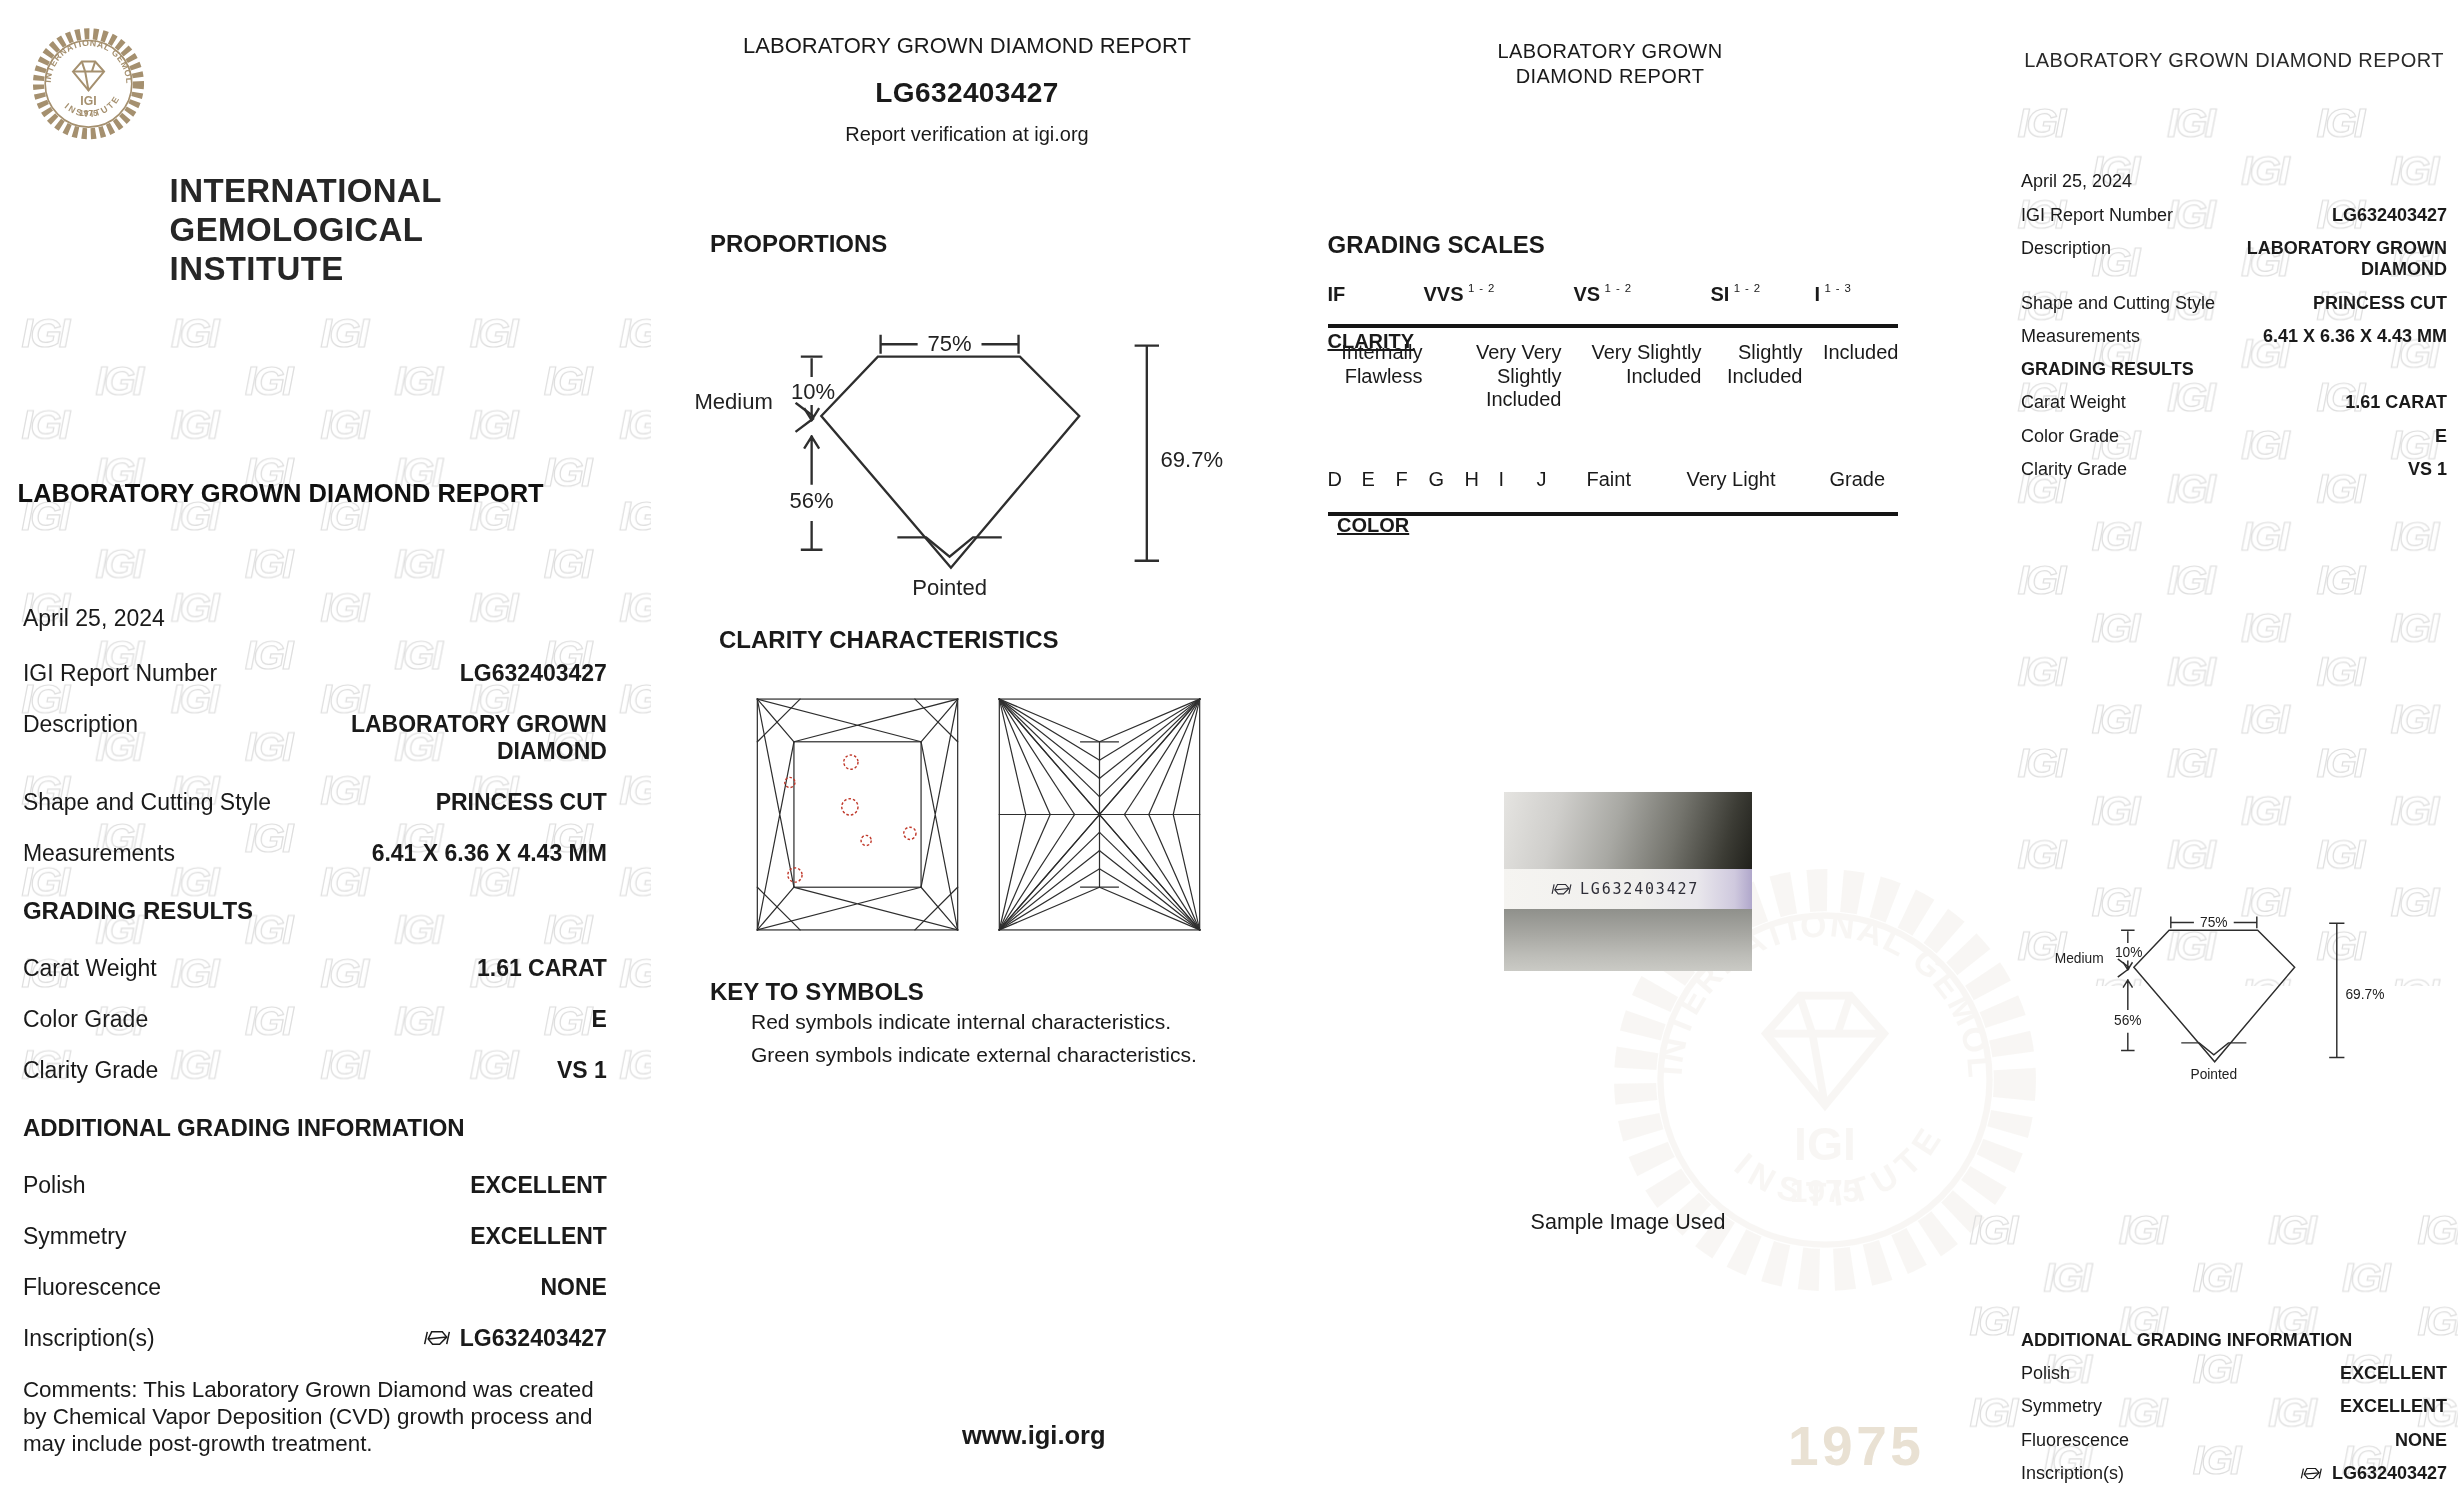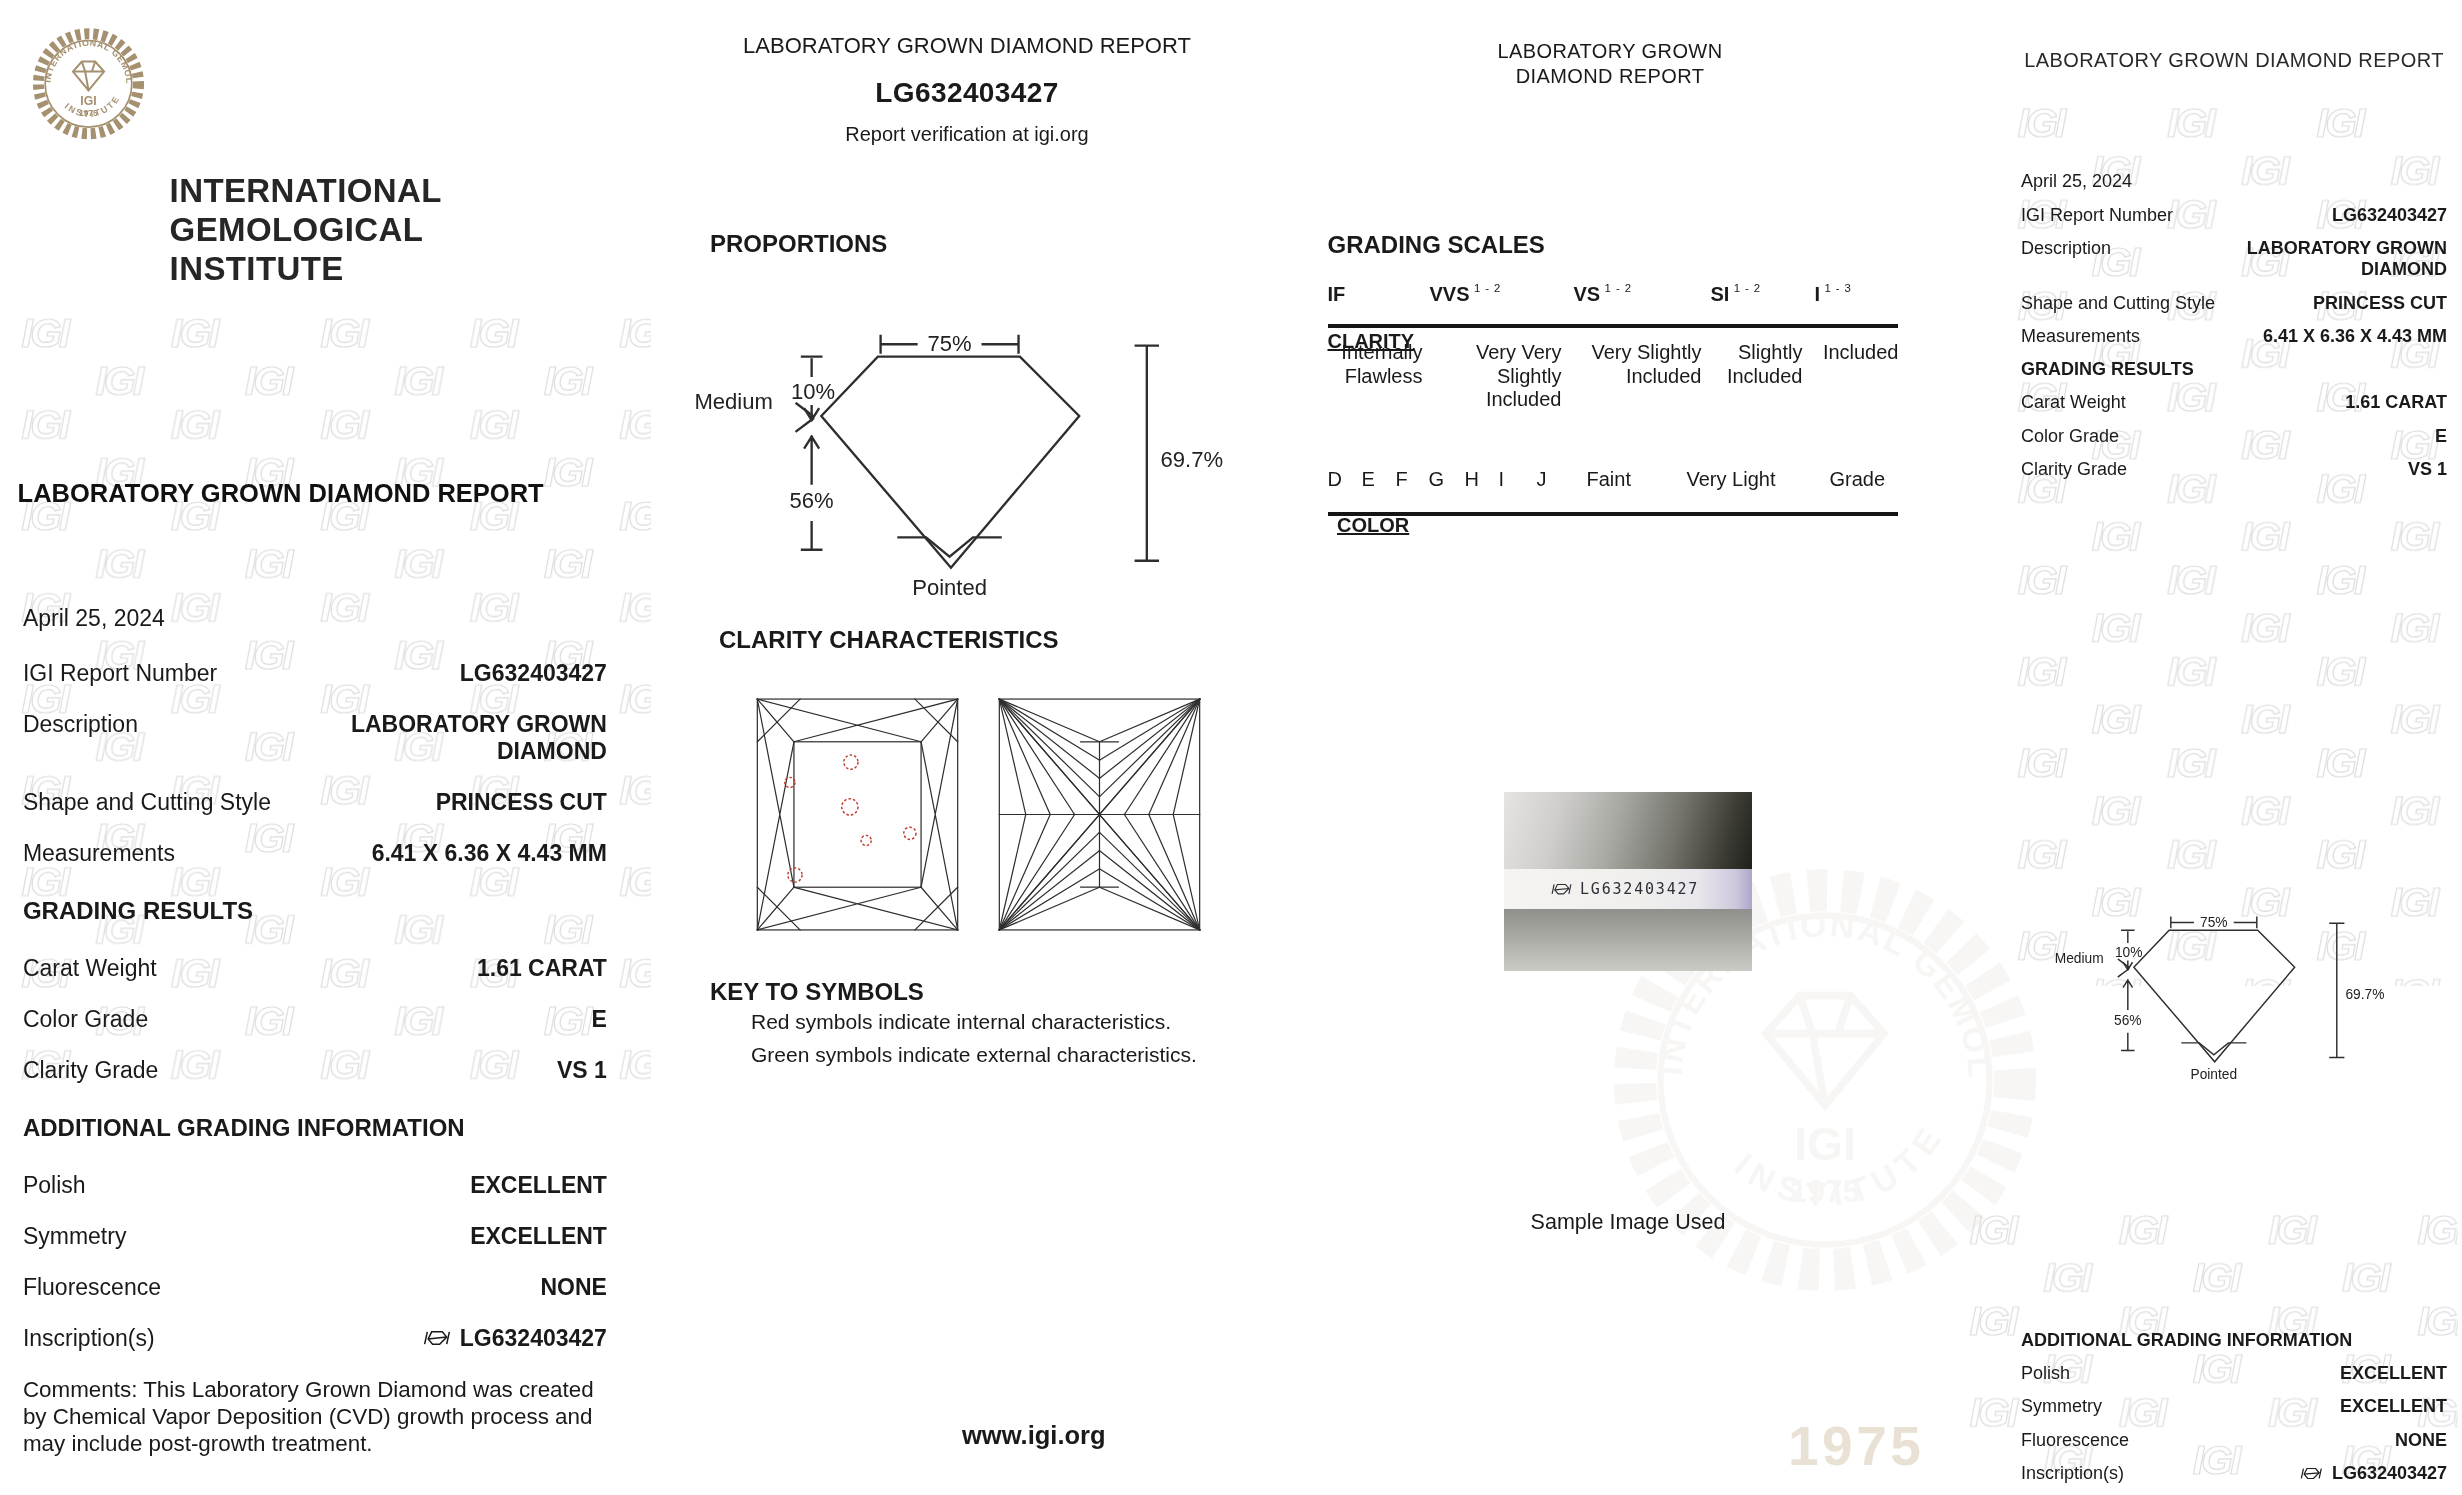--- a/index.html
+++ b/index.html
@@ -313,21 +313,21 @@
     <div class="abs p3head z">
       <div>LABORATORY GROWN</div>
       <div>DIAMOND REPORT</div>
     </div>
 
     <div class="abs gs z">GRADING SCALES</div>
     <div class="abs sub3 z" style="left:3.5px;top:252px">CLARITY</div>
 
     <div class="scalewrap" style="top:283px;height:30px">
       <span class="gradecell" style="left:0"><b>IF</b><sup></sup></span>
-      <span class="gradecell" style="left:102px"><b>VVS</b><sup>1 - 2</sup></span>
+      <span class="gradecell" style="left:96px"><b>VVS</b><sup>1 - 2</sup></span>
       <span class="gradecell" style="left:246px"><b>VS</b><sup>1 - 2</sup></span>
       <span class="gradecell" style="left:383px"><b>SI</b><sup>1 - 2</sup></span>
       <span class="gradecell" style="left:487px"><b>I</b><sup>1 - 3</sup></span>
     </div>
     <div class="rule" style="left:3.5px;top:324px;width:570px"></div>
     <div class="scalewrap" style="top:341px;height:62px">
       <span class="desccell" style="left:0;width:95px">Internally Flawless</span>
       <span class="desccell" style="left:102px;width:132px">Very Very Slightly Included</span>
       <span class="desccell" style="left:246px;width:128px">Very Slightly Included</span>
       <span class="desccell" style="left:383px;width:92px">Slightly Included</span>

